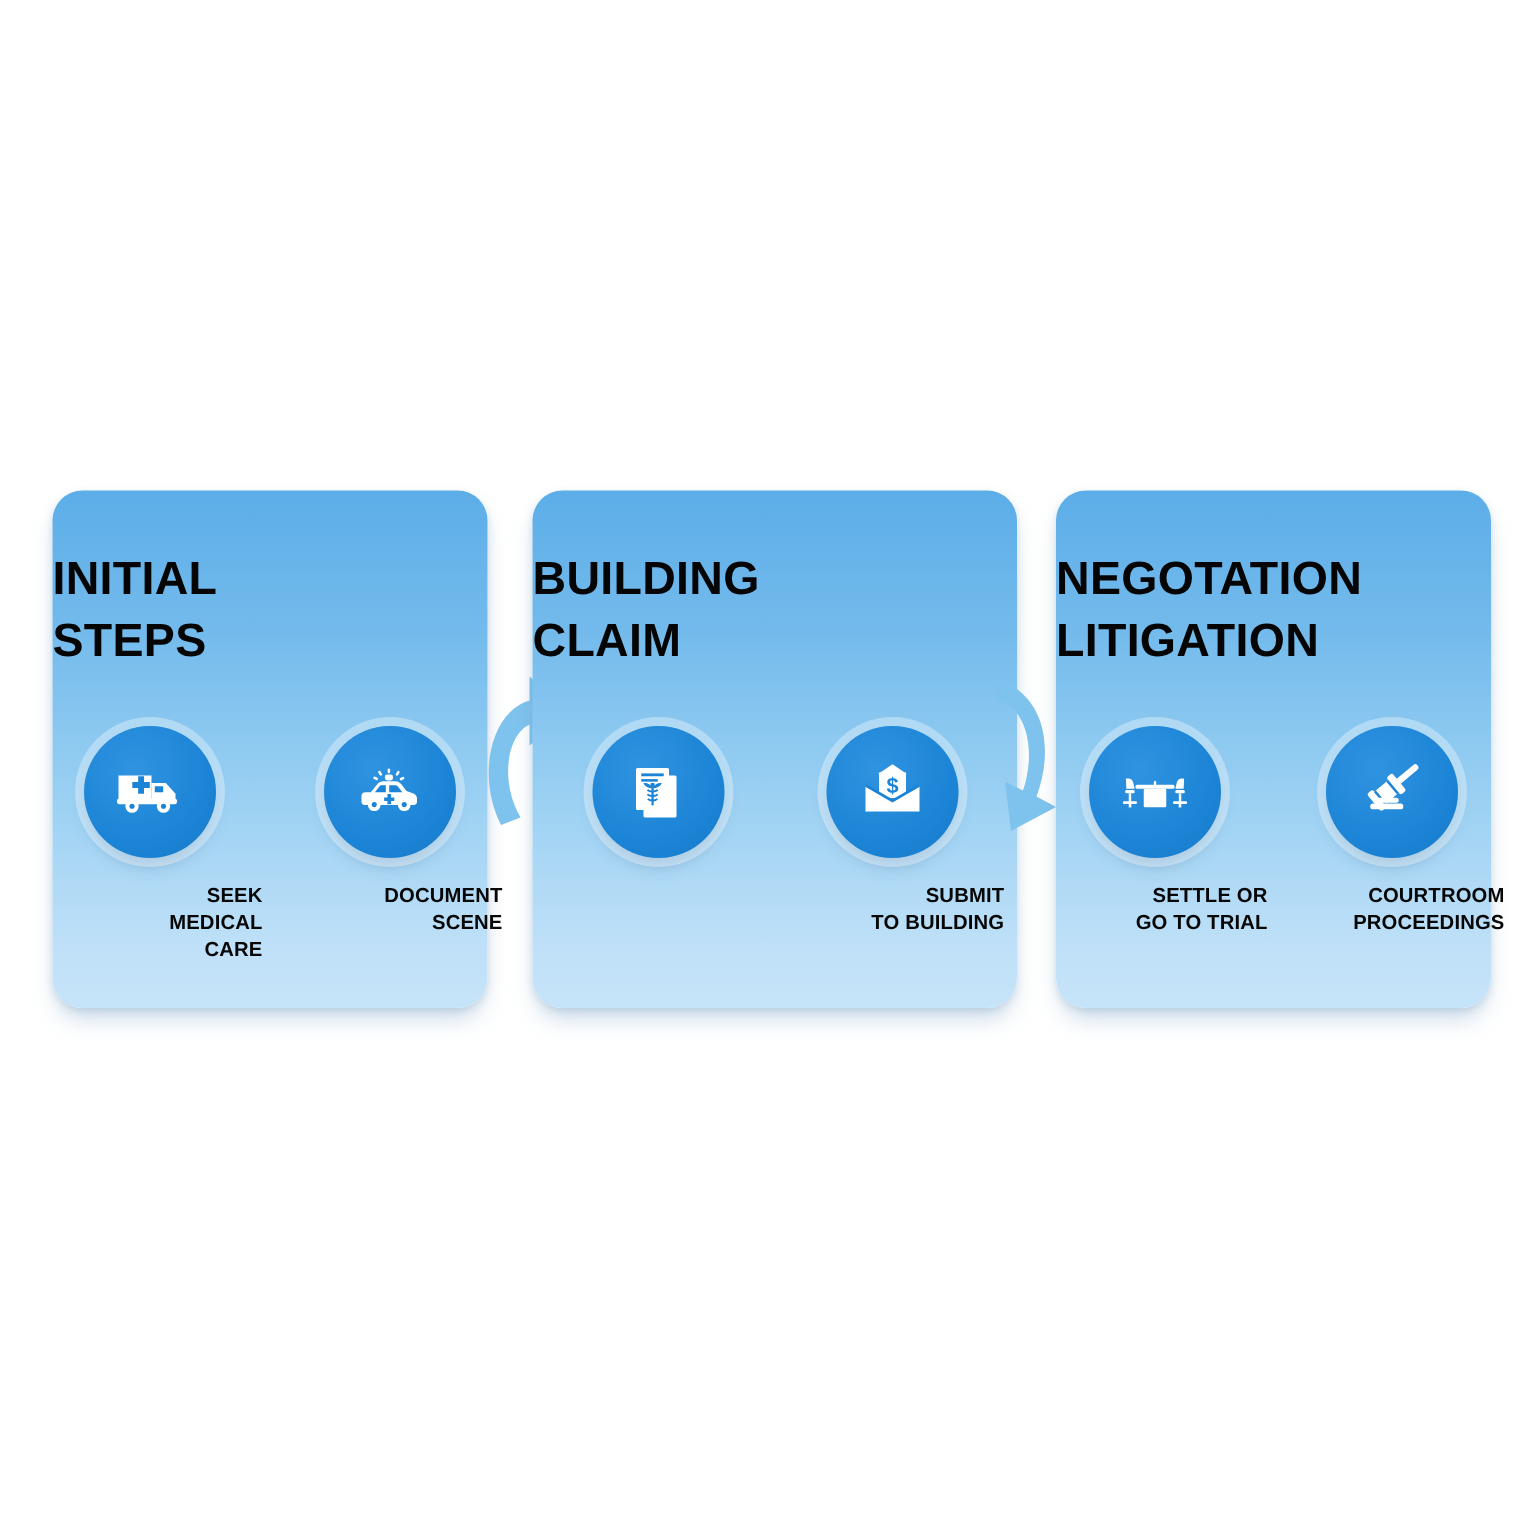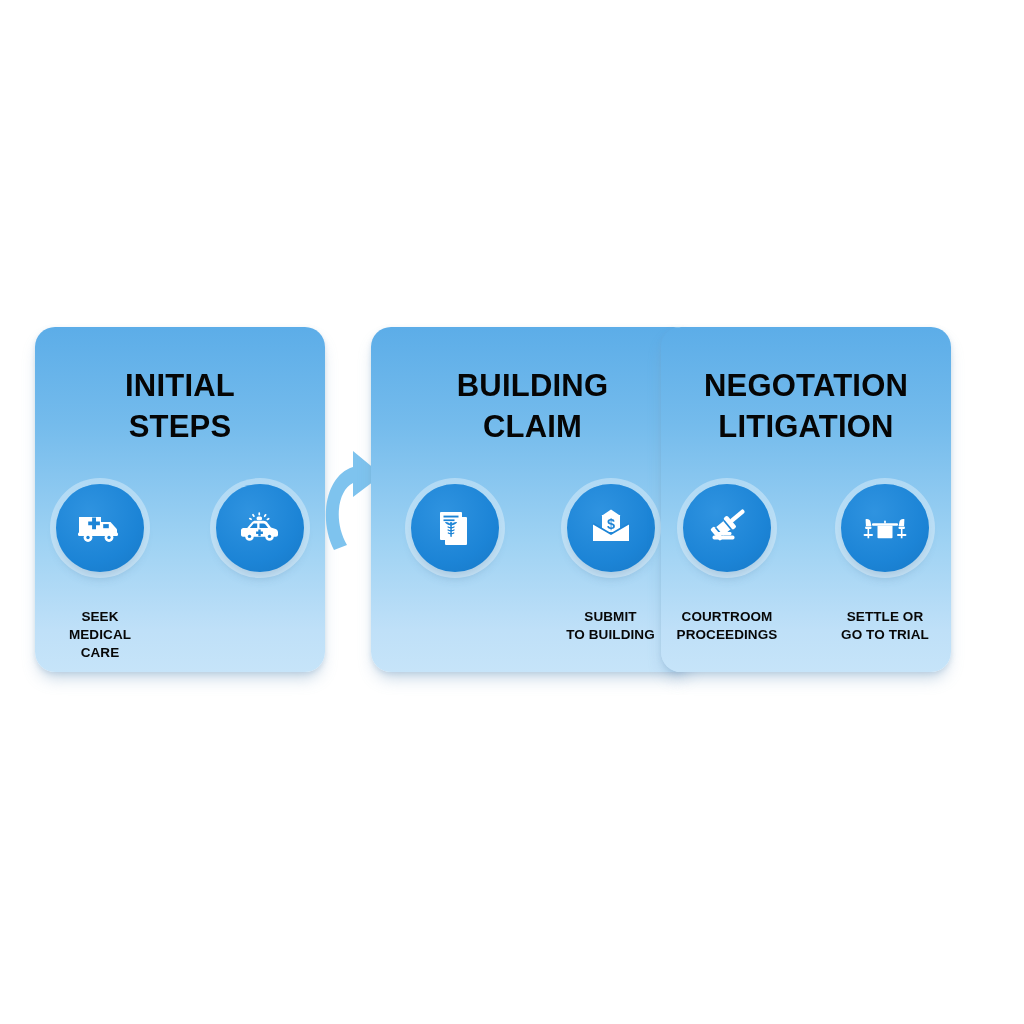--- a/index.html
+++ b/index.html
@@ -15,27 +15,27 @@
   
   .panel{
     position:absolute;
     top:327px;height:345px;
     border-radius:20px;
     background:linear-gradient(180deg,#5cadE8 0%,#74bbec 28%,#9ed2f3 62%,#bfe0f8 88%,#c6e4f9 100%);
     box-shadow:0 10px 16px -4px rgba(120,160,195,0.42),
                0 2px 5px rgba(120,160,195,0.25);
   }
   #panel-1{left:35px;width:290px;}
-  #panel-2{left:371px;width:323px;}
-  #panel-3{left:661px;width:290px;}
+  #panel-2{left:355px;width:323px;}
+  #panel-3{left:704px;width:290px;}
 
   .panel-title{
     position:absolute;
     left:0;right:0;top:38px;
-    text-align:center;
+    text-align:left;
     color:#050505;
     font-weight:bold;
     font-size:31px;
     line-height:1.33;
     letter-spacing:0.2px;
     white-space:pre-line;
   }
 
   
   .badge-row{
@@ -60,22 +60,22 @@
     background:#1c84d6;
     background:radial-gradient(circle at 38% 32%,#2f93e0 0%,#1c84d6 62%,#1778c6 100%);
     box-shadow:0 0 0 6px rgba(255,255,255,0.34),
                0 7px 11px -3px rgba(70,115,155,0.45);
     display:flex;align-items:center;justify-content:center;
     flex:0 0 auto;
   }
   .badge svg{display:block;}
 
   .badge-caption{
-    margin-top:36px;
-    text-align:center;
+    margin-top:16px;
+    text-align:right;
     color:#070707;
     font-weight:bold;
     font-size:13.5px;
     line-height:1.34;
     letter-spacing:0.1px;
     white-space:pre-line;
     width:150px;
   }
 
   
@@ -129,20 +129,22 @@
               <path d="M23.3 26.4h2.4v2.2h2.2V31h-2.2v2.2h-2.4V31h-2.2v-2.4h2.2z" fill="#1c84d6"></path>
               <rect x="21.6" y="13.4" width="5.4" height="3.9" rx="1.6"></rect>
               <rect x="23.4" y="9.3" width="1.7" height="3.2" rx="0.8"></rect>
               <rect x="17.6" y="10.8" width="1.7" height="3.4" rx="0.8" transform="rotate(-32 18.4 12.5)"></rect>
               <rect x="29.3" y="10.8" width="1.7" height="3.4" rx="0.8" transform="rotate(32 30.1 12.5)"></rect>
               <rect x="14.6" y="14.4" width="1.7" height="3.2" rx="0.8" transform="rotate(-62 15.4 16)"></rect>
               <rect x="32.2" y="14.4" width="1.7" height="3.2" rx="0.8" transform="rotate(62 33 16)"></rect>
             </svg>
           </span>
         </div>
+        <div class="badge-caption">DOCUMENT
+SCENE</div>
       </div>
 
     </div>
   </div>
 
   <div class="connector" id="connector-1">
     <svg width="70" height="115" viewBox="0 0 70 115">
       <path d="M14 105 C-2 74, 6 30, 33 22 L33 6 L62 30 L33 52 L33 38 C18 45, 13 76, 27 100 Z" fill="#7ec3ee"></path>
     </svg>
   </div>
@@ -200,41 +202,20 @@
   </div>
 
   <div class="panel" id="panel-3">
     <div class="panel-title">NEGOTATION
 LITIGATION</div>
     <div class="badge-row">
 
       <div class="badge-cell">
         <div class="badge">
           <span>
-            <svg width="50" height="50" viewBox="0 0 50 50" fill="#ffffff">
-              <g transform="rotate(-40 25 22)">
-                <rect x="11.5" y="16.6" width="17" height="11" rx="1.6"></rect>
-                <rect x="9.2" y="14.6" width="5" height="15" rx="1.6"></rect>
-                <rect x="26.2" y="14.6" width="5" height="15" rx="1.6"></rect>
-                <rect x="30" y="19.6" width="17.5" height="4.2" rx="1.9"></rect>
-                <rect x="13.8" y="16.6" width="1.7" height="11" fill="#1c84d6"></rect>
-                <rect x="24.6" y="16.6" width="1.7" height="11" fill="#1c84d6"></rect>
-              </g>
-              <rect x="10.5" y="32.6" width="22" height="3.9" rx="1.7"></rect>
-              <rect x="13.5" y="28.9" width="16" height="3.3" rx="1.4"></rect>
-            </svg>
-          </span>
-        </div>
-        <div class="badge-caption">COURTROOM
-PROCEEDINGS</div>
-      </div>
-
-      <div class="badge-cell">
-        <div class="badge">
-          <span>
             <svg width="52" height="52" viewBox="0 0 52 52" fill="#ffffff">
               <rect x="13" y="21.2" width="26" height="2.6" rx="1"></rect>
               <rect x="18.5" y="23.8" width="15" height="12.4" rx="0.8"></rect>
               <rect x="25.2" y="18.6" width="1.6" height="3" rx="0.7"></rect>
               <g>
                 <path d="M6.6 17.2c2.6-.6 4.4.5 4.9 2.6l.9 4.1H6.9z"></path>
                 <rect x="6.1" y="24.6" width="6.4" height="2.3" rx="1"></rect>
                 <rect x="8.5" y="26.9" width="1.6" height="5.4"></rect>
                 <rect x="4.6" y="32.1" width="9.4" height="1.9" rx="0.9"></rect>
                 <rect x="8.5" y="32.1" width="1.7" height="4.2"></rect>
@@ -246,16 +227,37 @@
                 <rect x="4.6" y="32.1" width="9.4" height="1.9" rx="0.9"></rect>
                 <rect x="8.5" y="32.1" width="1.7" height="4.2"></rect>
               </g>
             </svg>
           </span>
         </div>
         <div class="badge-caption">SETTLE OR
 GO TO TRIAL</div>
       </div>
 
+      <div class="badge-cell">
+        <div class="badge">
+          <span>
+            <svg width="50" height="50" viewBox="0 0 50 50" fill="#ffffff">
+              <g transform="rotate(-40 25 22)">
+                <rect x="11.5" y="16.6" width="17" height="11" rx="1.6"></rect>
+                <rect x="9.2" y="14.6" width="5" height="15" rx="1.6"></rect>
+                <rect x="26.2" y="14.6" width="5" height="15" rx="1.6"></rect>
+                <rect x="30" y="19.6" width="17.5" height="4.2" rx="1.9"></rect>
+                <rect x="13.8" y="16.6" width="1.7" height="11" fill="#1c84d6"></rect>
+                <rect x="24.6" y="16.6" width="1.7" height="11" fill="#1c84d6"></rect>
+              </g>
+              <rect x="10.5" y="32.6" width="22" height="3.9" rx="1.7"></rect>
+              <rect x="13.5" y="28.9" width="16" height="3.3" rx="1.4"></rect>
+            </svg>
+          </span>
+        </div>
+        <div class="badge-caption">COURTROOM
+PROCEEDINGS</div>
+      </div>
+
     </div>
   </div>
 
 </div>
 
 </body></html>

